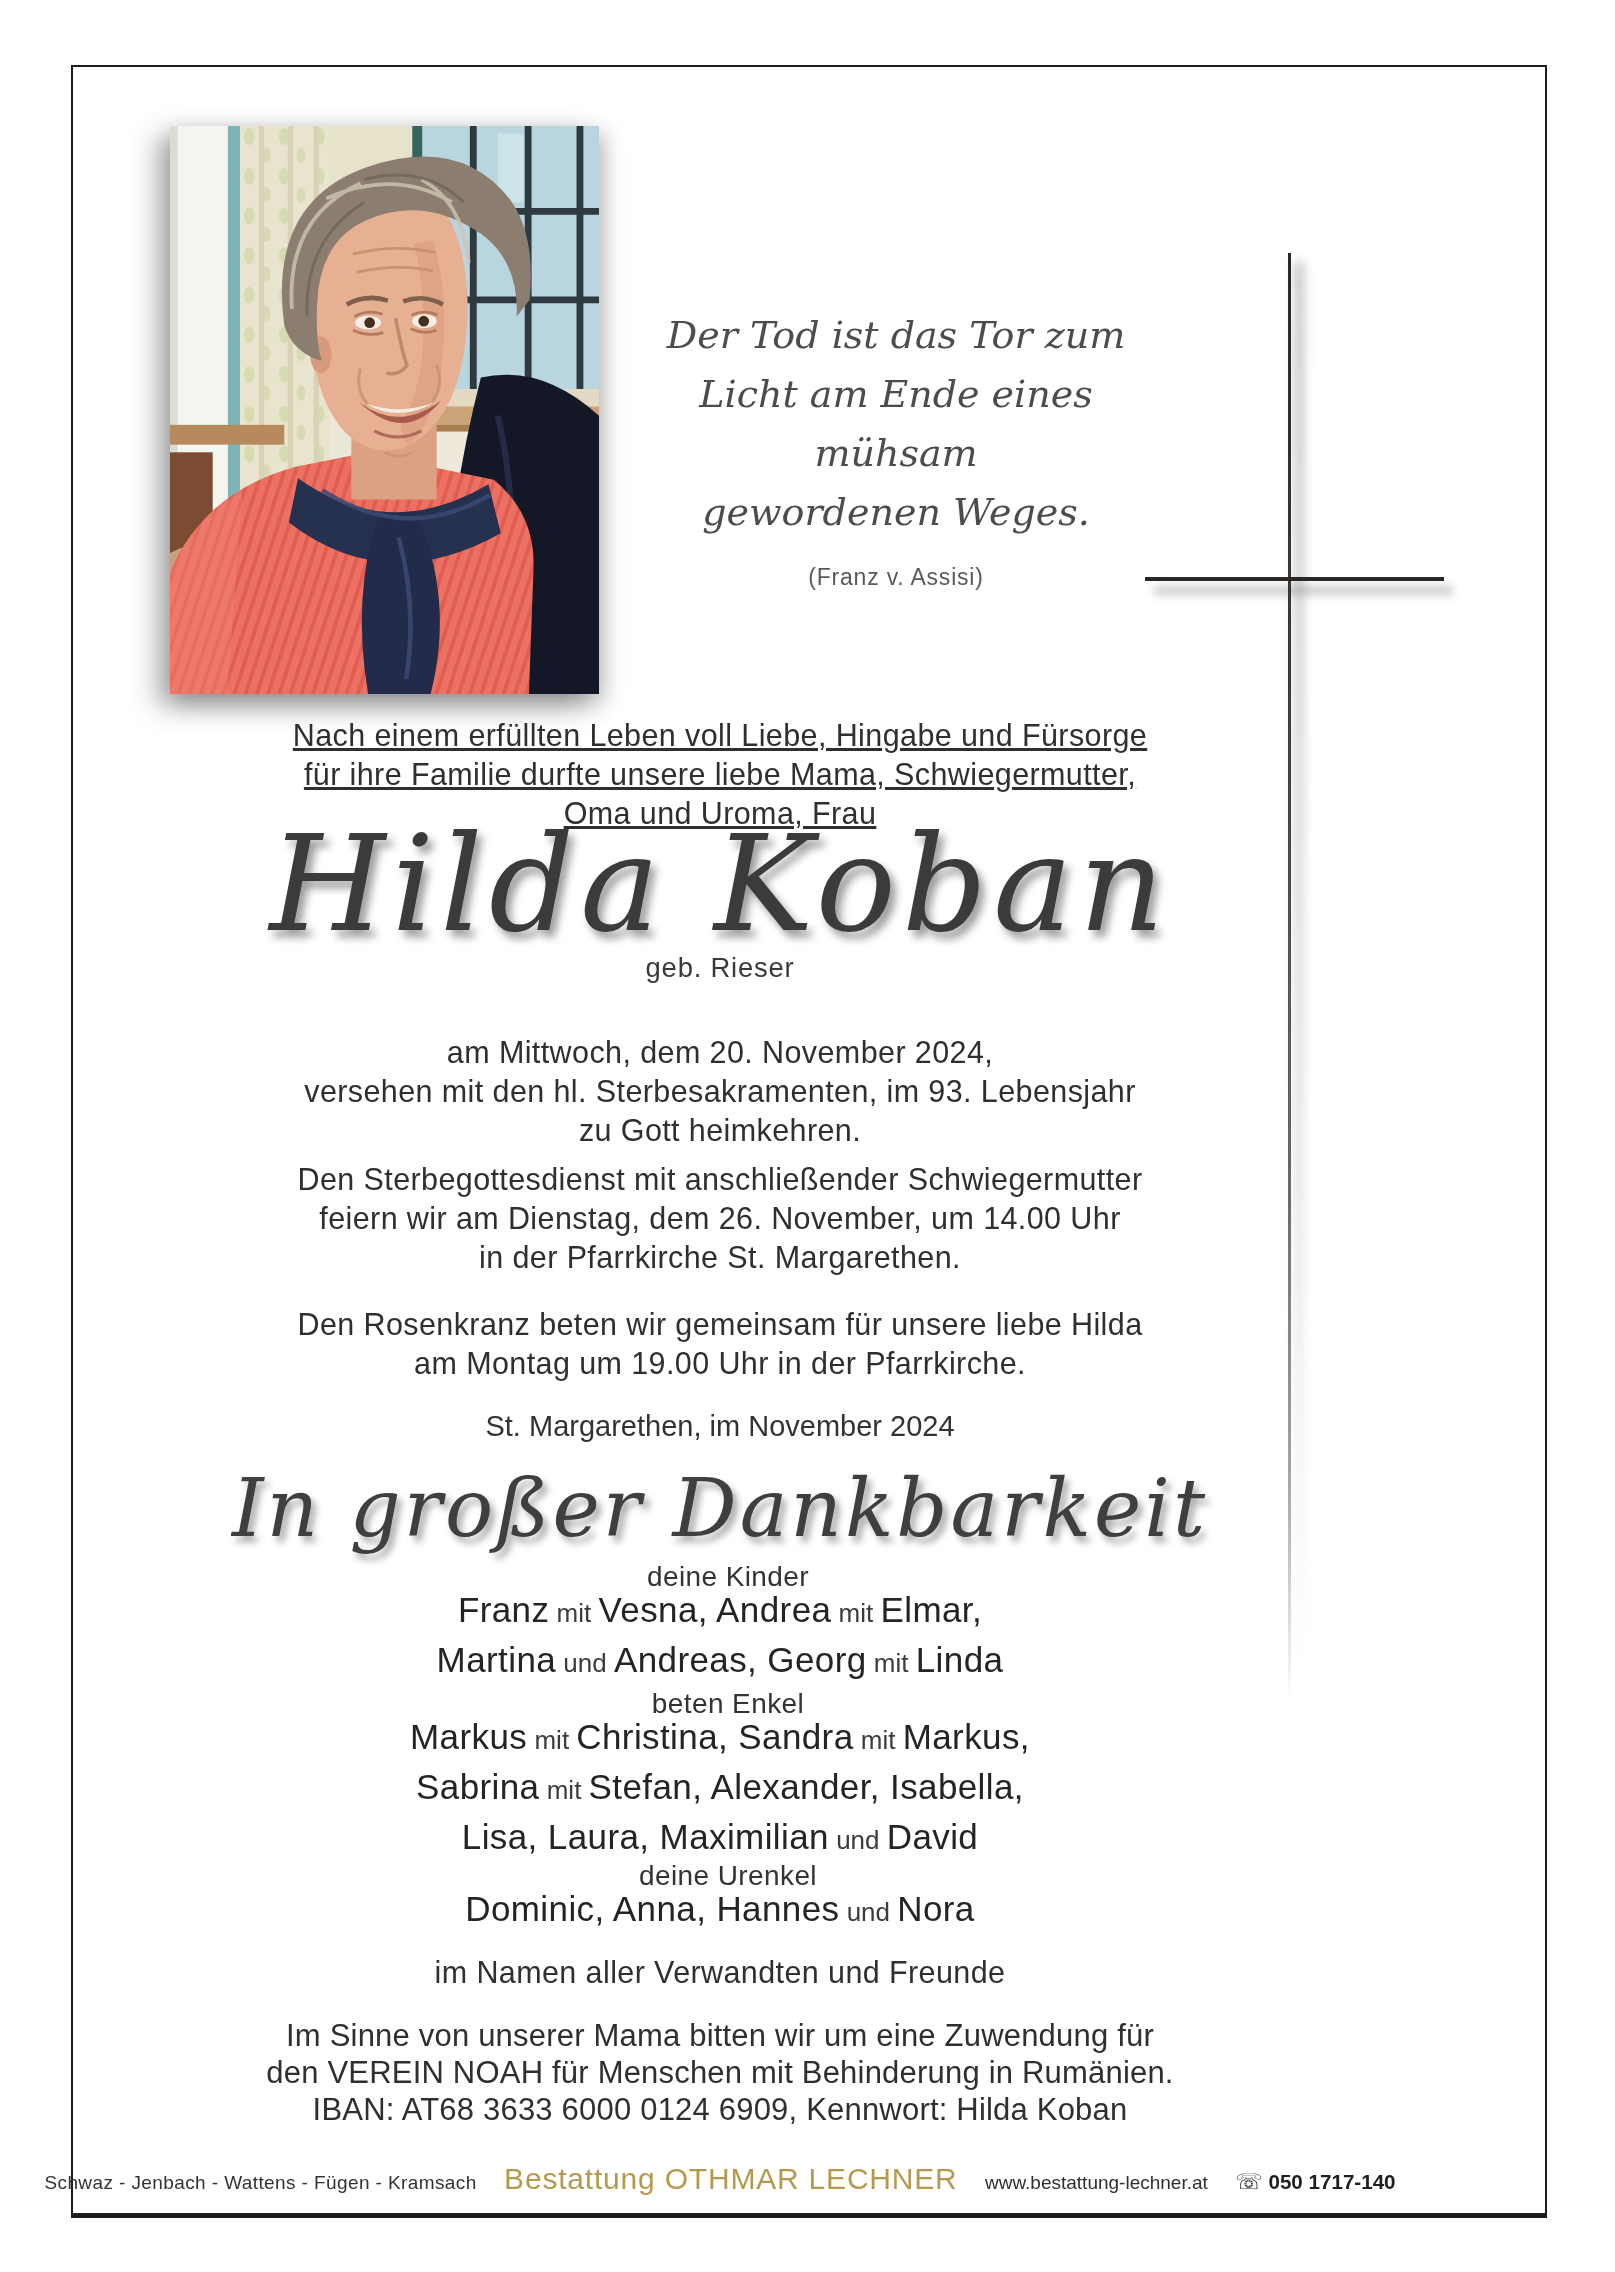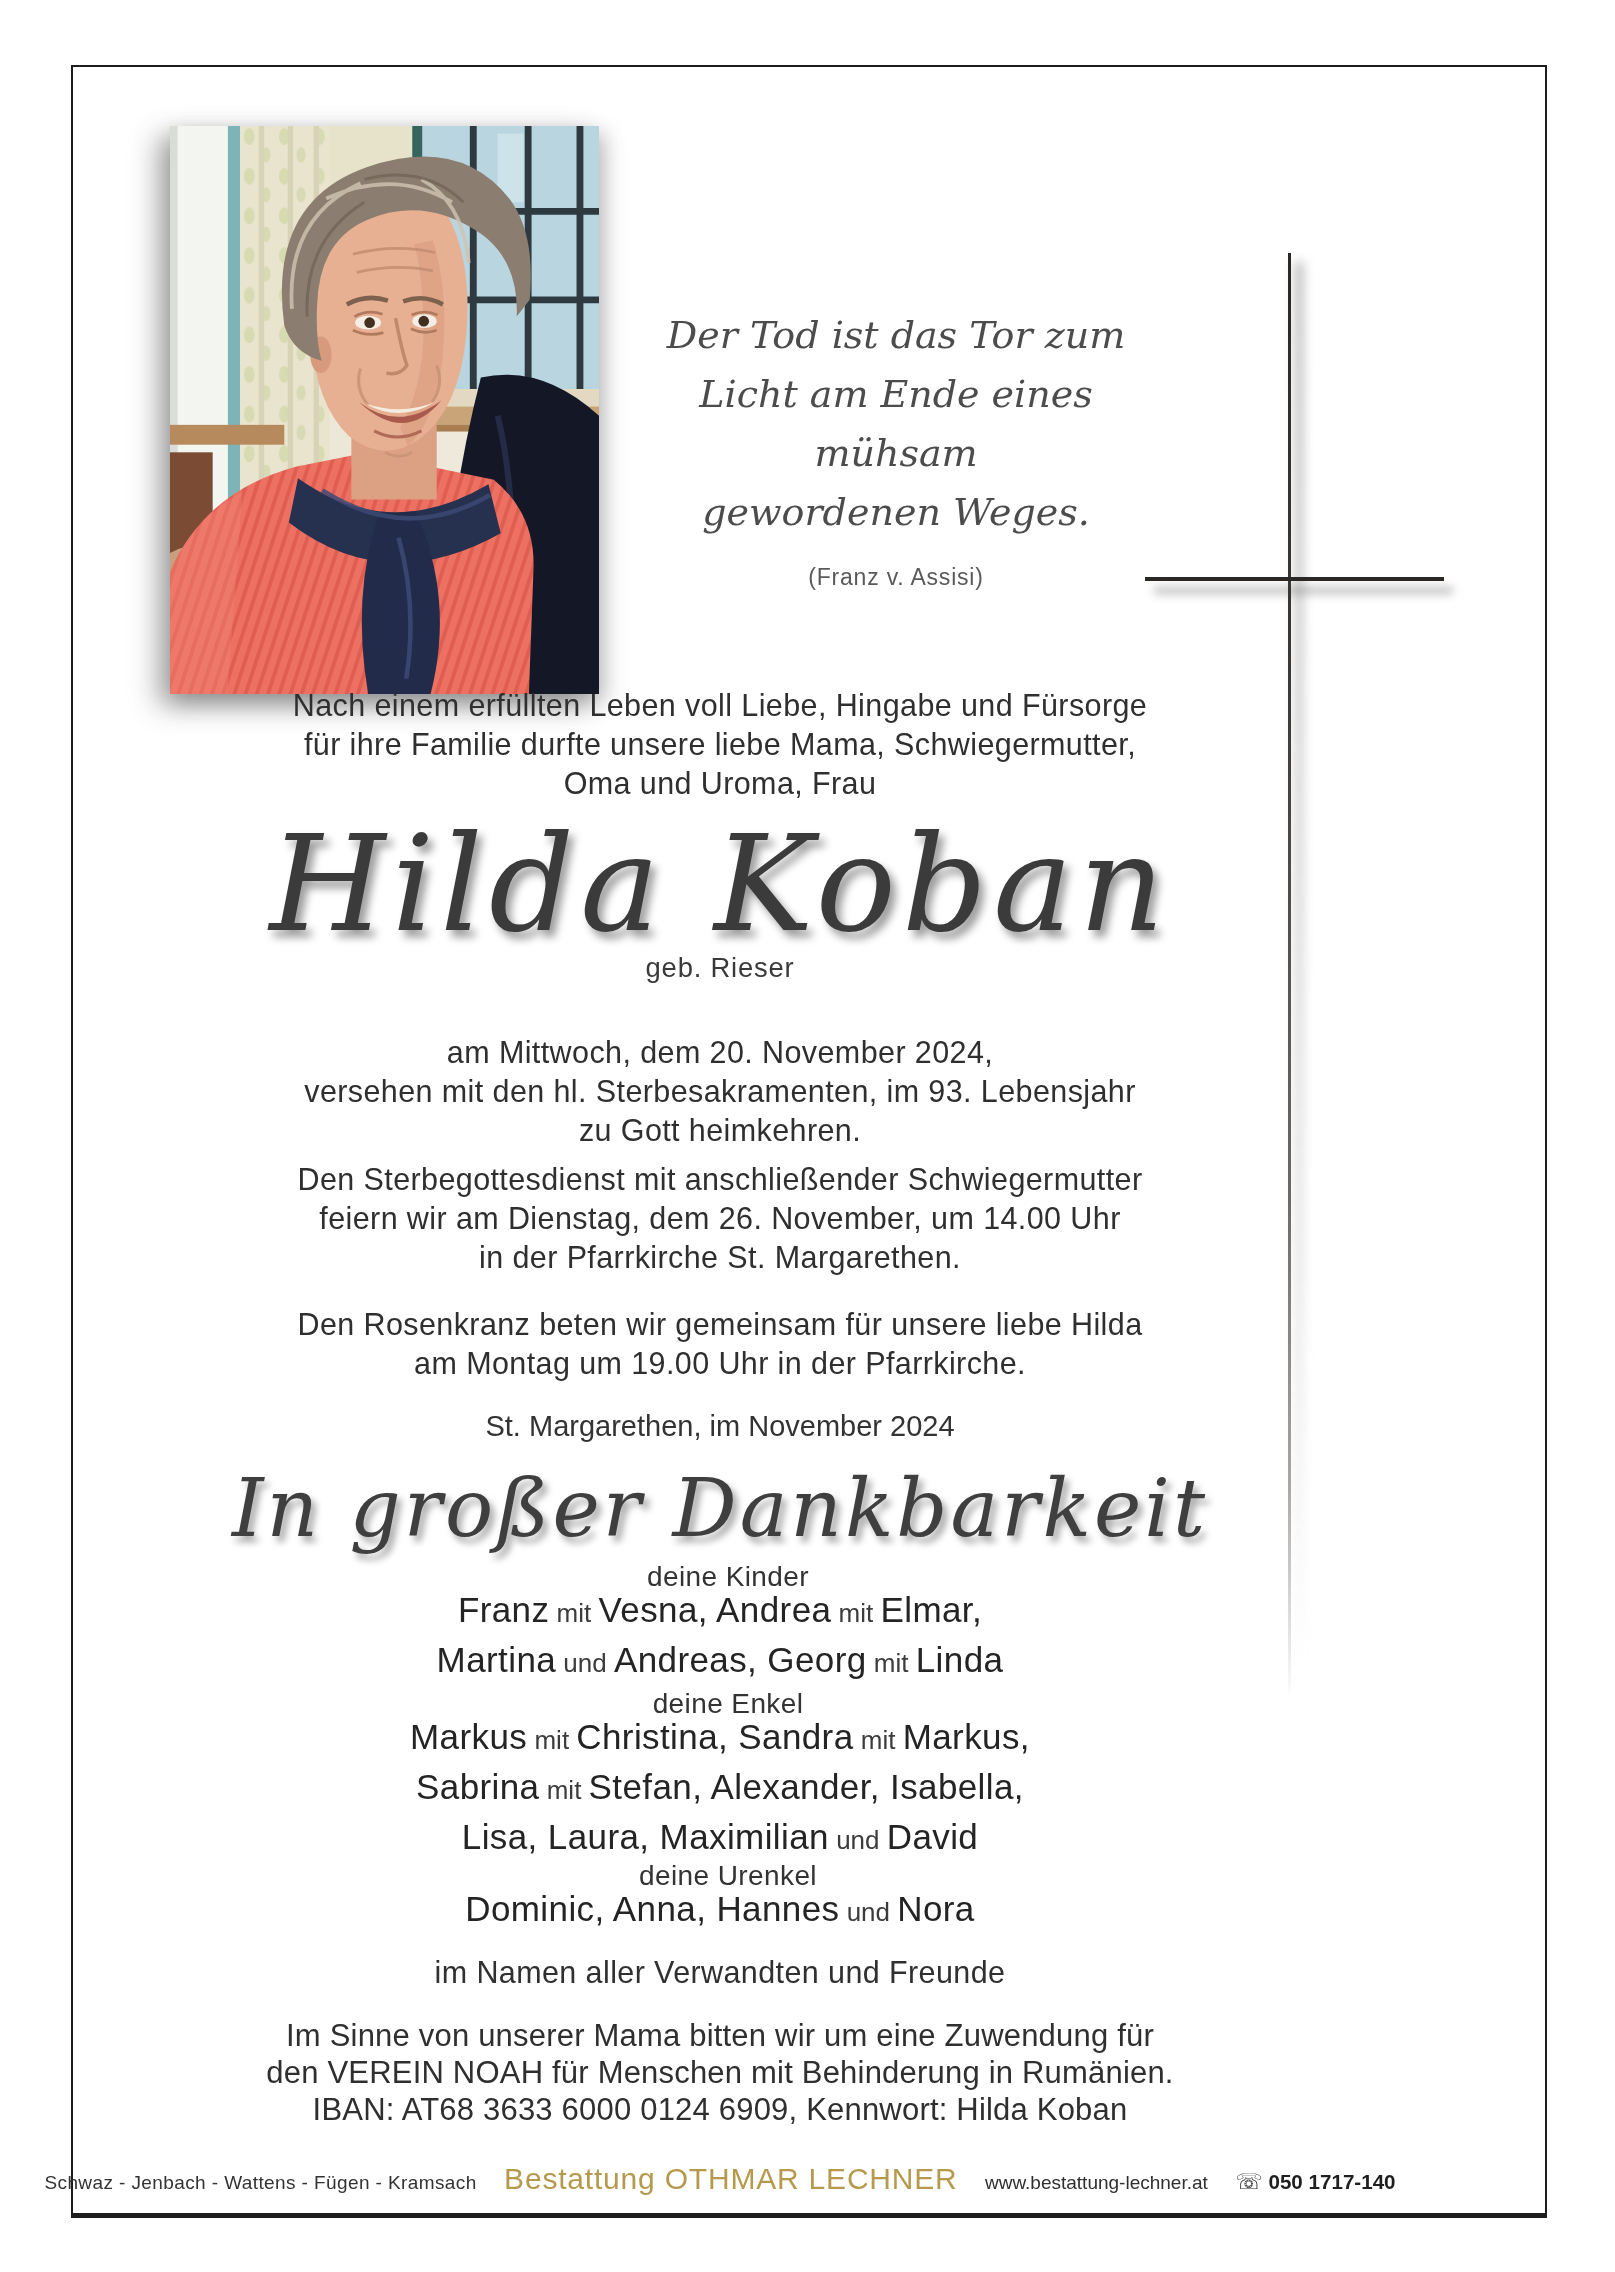--- a/index.html
+++ b/index.html
@@ -25,21 +25,21 @@
 
   
   .tb{position:absolute;left:0;width:1440px;text-align:center;}
   .script{font-family:"DejaVu Serif","Liberation Serif",serif;font-style:italic;}
 
   .quote{left:652px;width:488px;top:306px;font-size:38px;line-height:59px;color:#4c4c4c;}
   .quote-attr{margin-top:6.1px;font-size:23px;color:#5a5a5a;font-family:"Liberation Sans",sans-serif;font-style:normal;letter-spacing:0.8px;}
 
   .body-text{font-size:30.5px;line-height:39px;font-weight:300;color:#2f2f2f;letter-spacing:0.4px;}
 
-  .intro{top:686px;}
+  .intro{top:716px;text-decoration:underline;}
   .name{top:815px;font-size:133px;line-height:1.05;color:#3b3b3b;letter-spacing:6.1px;
         text-shadow:5.3px 6.9px 8.4px rgba(0,0,0,.40);}
   .maiden{top:952px;font-size:27.4px;color:#3a3a3a;font-weight:300;letter-spacing:0.8px;}
   .death{top:1033px;}
   .service{top:1160px;}
   .rosary{top:1305px;}
   .place-date{top:1410px;font-size:29px;font-weight:300;color:#333;}
   .gratitude{top:1459px;font-size:80px;line-height:1.25;color:#3f3f3f;letter-spacing:3px;
              text-shadow:4.6px 6.1px 7.6px rgba(0,0,0,.35);}
   .fam-label{font-size:28px;color:#333;font-weight:300;letter-spacing:0.4px;padding-left:8px;}
@@ -197,21 +197,21 @@
   <div class="tb place-date">St. Margarethen, im November 2024</div>
 
   <div class="tb gratitude script">In großer Dankbarkeit</div>
 
   <div class="tb kinder-label fam-label">deine Kinder</div>
   <div class="tb kinder-lines names-lines">
       <div><span class="seg-big">Franz</span><span class="seg-small"> mit </span><span class="seg-big">Vesna, Andrea</span><span class="seg-small"> mit </span><span class="seg-big">Elmar,</span></div>
       <div><span class="seg-big">Martina</span><span class="seg-small"> und </span><span class="seg-big">Andreas, Georg</span><span class="seg-small"> mit </span><span class="seg-big">Linda</span></div>
     </div>
 
-  <div class="tb enkel-label fam-label">deine Enkel</div>
+  <div class="tb enkel-label fam-label">beten Enkel</div>
   <div class="tb enkel-lines names-lines">
       <div><span class="seg-big">Markus</span><span class="seg-small"> mit </span><span class="seg-big">Christina, Sandra</span><span class="seg-small"> mit </span><span class="seg-big">Markus,</span></div>
       <div><span class="seg-big">Sabrina</span><span class="seg-small"> mit </span><span class="seg-big">Stefan, Alexander, Isabella,</span></div>
       <div><span class="seg-big">Lisa, Laura, Maximilian</span><span class="seg-small"> und </span><span class="seg-big">David</span></div>
     </div>
 
   <div class="tb urenkel-label fam-label">deine Urenkel</div>
   <div class="tb urenkel-lines names-lines">
       <div><span class="seg-big">Dominic, Anna, Hannes</span><span class="seg-small"> und </span><span class="seg-big">Nora</span></div>
     </div>

